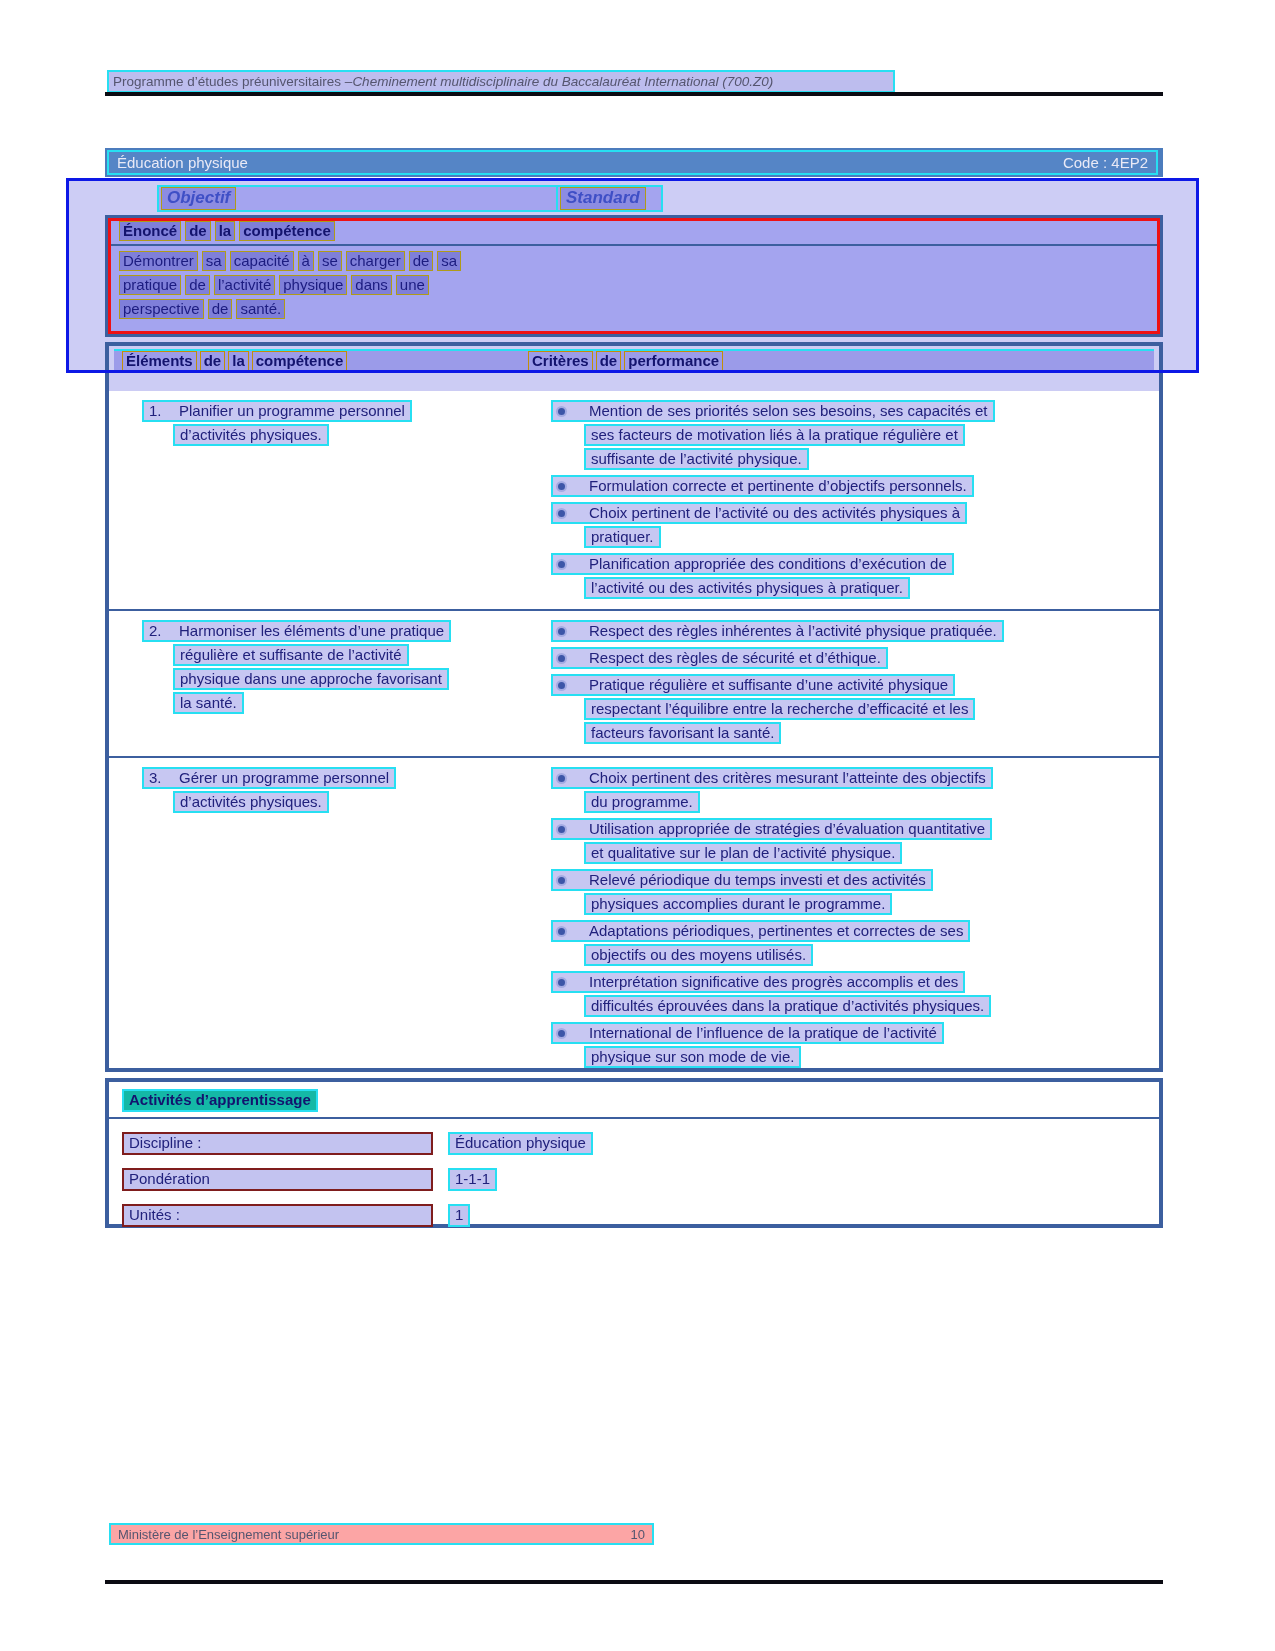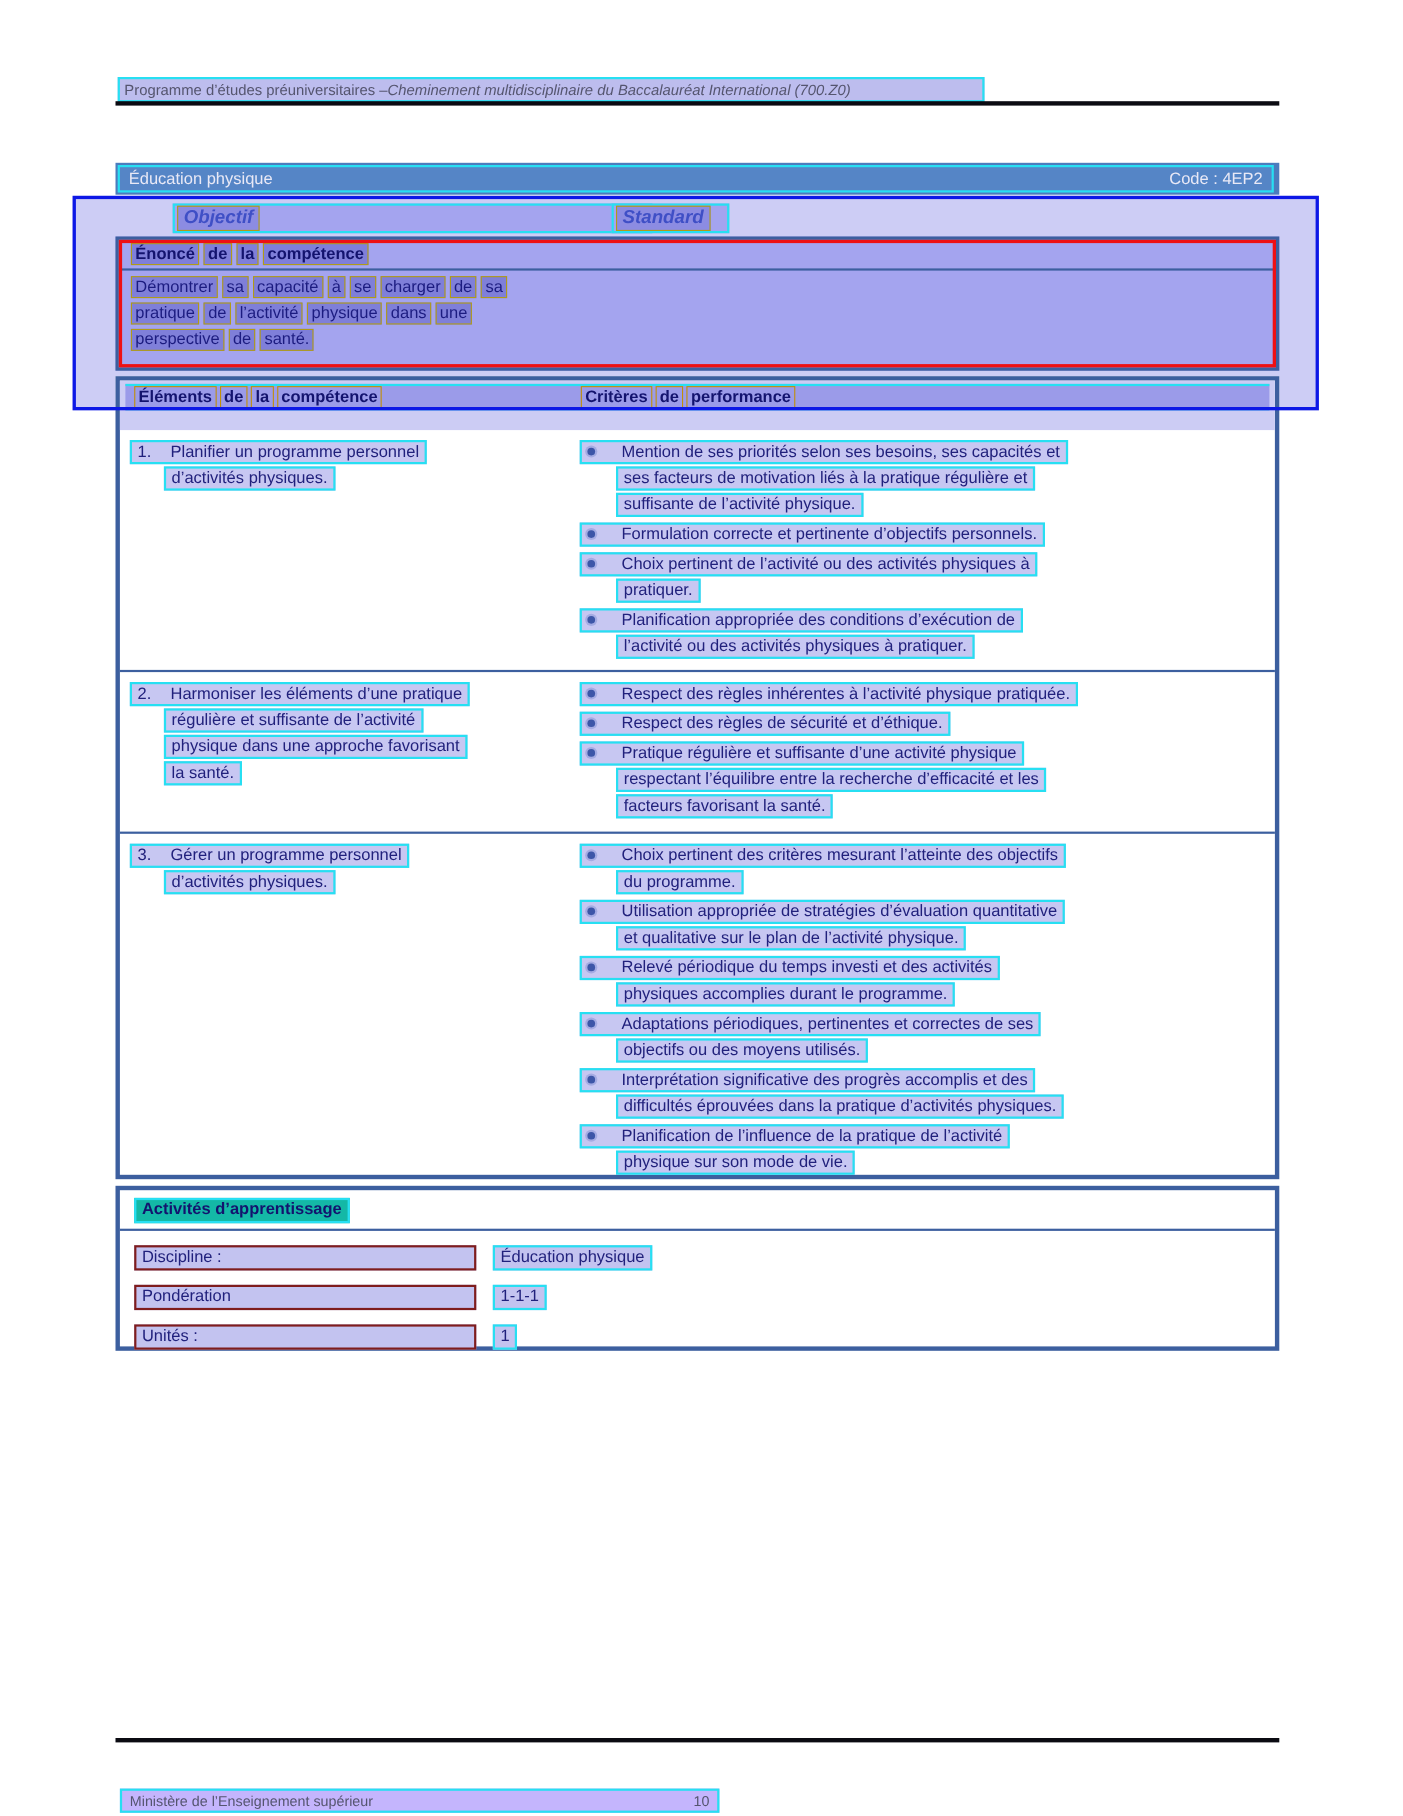--- a/index.html
+++ b/index.html
@@ -80,21 +80,21 @@
     position:absolute; left:5px; right:5px; top:3px; height:24px;
     background:#9b9be9; border-top:2px solid #27dff2; border-bottom:2px solid #27dff2;
     box-sizing:border-box; display:flex; align-items:center; padding-left:8px;
   }
   .th-group { white-space:nowrap; }
   #th-left { width:406px; }
   #th-wide .word-box { background:transparent; border-color:#c18f08; font-weight:bold; color:#13136e; font-size:15px; margin-right:3px; }
   .t-row { display:flex; padding:9px 6px 0 9px; box-sizing:border-box; }
   .t-row + .t-row { border-top:2px solid #3c5f9f; }
   #row-1 { min-height:218px; } #row-2 { min-height:147px; } #row-3 { min-height:324px; }
-  .col-elem { width:409px; flex:none; }
+  .col-elem { width:409px; flex:none;margin-left:24px; }
   .col-crit { flex:1; }
   .col-elem .hl-line { margin-left:31px; }
   .col-elem .hl-line.first { margin-left:0; }
   .line-num { display:inline-block; width:30px; }
   .criterion { margin-bottom:5px; }
   .col-crit .hl-line { margin-left:33px; }
   .col-crit .hl-line.first { margin-left:0; }
   .criterion .hl-line.first::before {
     content:''; display:inline-block; width:7px; height:7px; border-radius:50%;
     background:#3d56a8; box-shadow:0 0 0 2px rgba(100,120,200,0.35);
@@ -116,22 +116,22 @@
     font-size:15px; color:#21217c; padding:0 15px 1px 5px; line-height:18px;
     box-sizing:border-box; margin-right:15px;
   }
   .act-value {
     display:inline-block; background:#c3c3f0; border:2px solid #27dff2;
     font-size:15px; color:#21217c; padding:0 5px 1px 5px; line-height:18px;
   }
   
   #footer-rule { position:absolute; left:105px; top:1580px; width:1058px; height:4px; background:#0b0b12; }
   #footer-box {
-    position:absolute; left:109px; top:1626px; width:545px; height:22px;
-    background:#c4b5fd; border:2px solid #27dff2; box-sizing:border-box;
+    position:absolute; left:109px; top:1523px; width:545px; height:22px;
+    background:#fca5a5; border:2px solid #27dff2; box-sizing:border-box;
     display:flex; justify-content:space-between; align-items:center;
     padding:0 7px; font-size:13px; color:#55556f;
   }
 </style>
 </head>
 <body>
 
 <div id="page">
 
   <div id="top-header">
@@ -245,21 +245,21 @@
           </div>
           <div class="criterion">
             <div class="hl-line first">Adaptations périodiques, pertinentes et correctes de ses</div>
             <div class="hl-line">objectifs ou des moyens utilisés.</div>
           </div>
           <div class="criterion">
             <div class="hl-line first">Interprétation significative des progrès accomplis et des</div>
             <div class="hl-line">difficultés éprouvées dans la pratique d’activités physiques.</div>
           </div>
           <div class="criterion">
-            <div class="hl-line first">Planification de l’influence de la pratique de l’activité</div>
+            <div class="hl-line first">International de l’influence de la pratique de l’activité</div>
             <div class="hl-line">physique sur son mode de vie.</div>
           </div>
         </div>
     </div>
   </div>
 
   <div id="activites">
     <div id="act-title-row">
       <span id="act-title">Activités d’apprentissage</span>
     </div>

